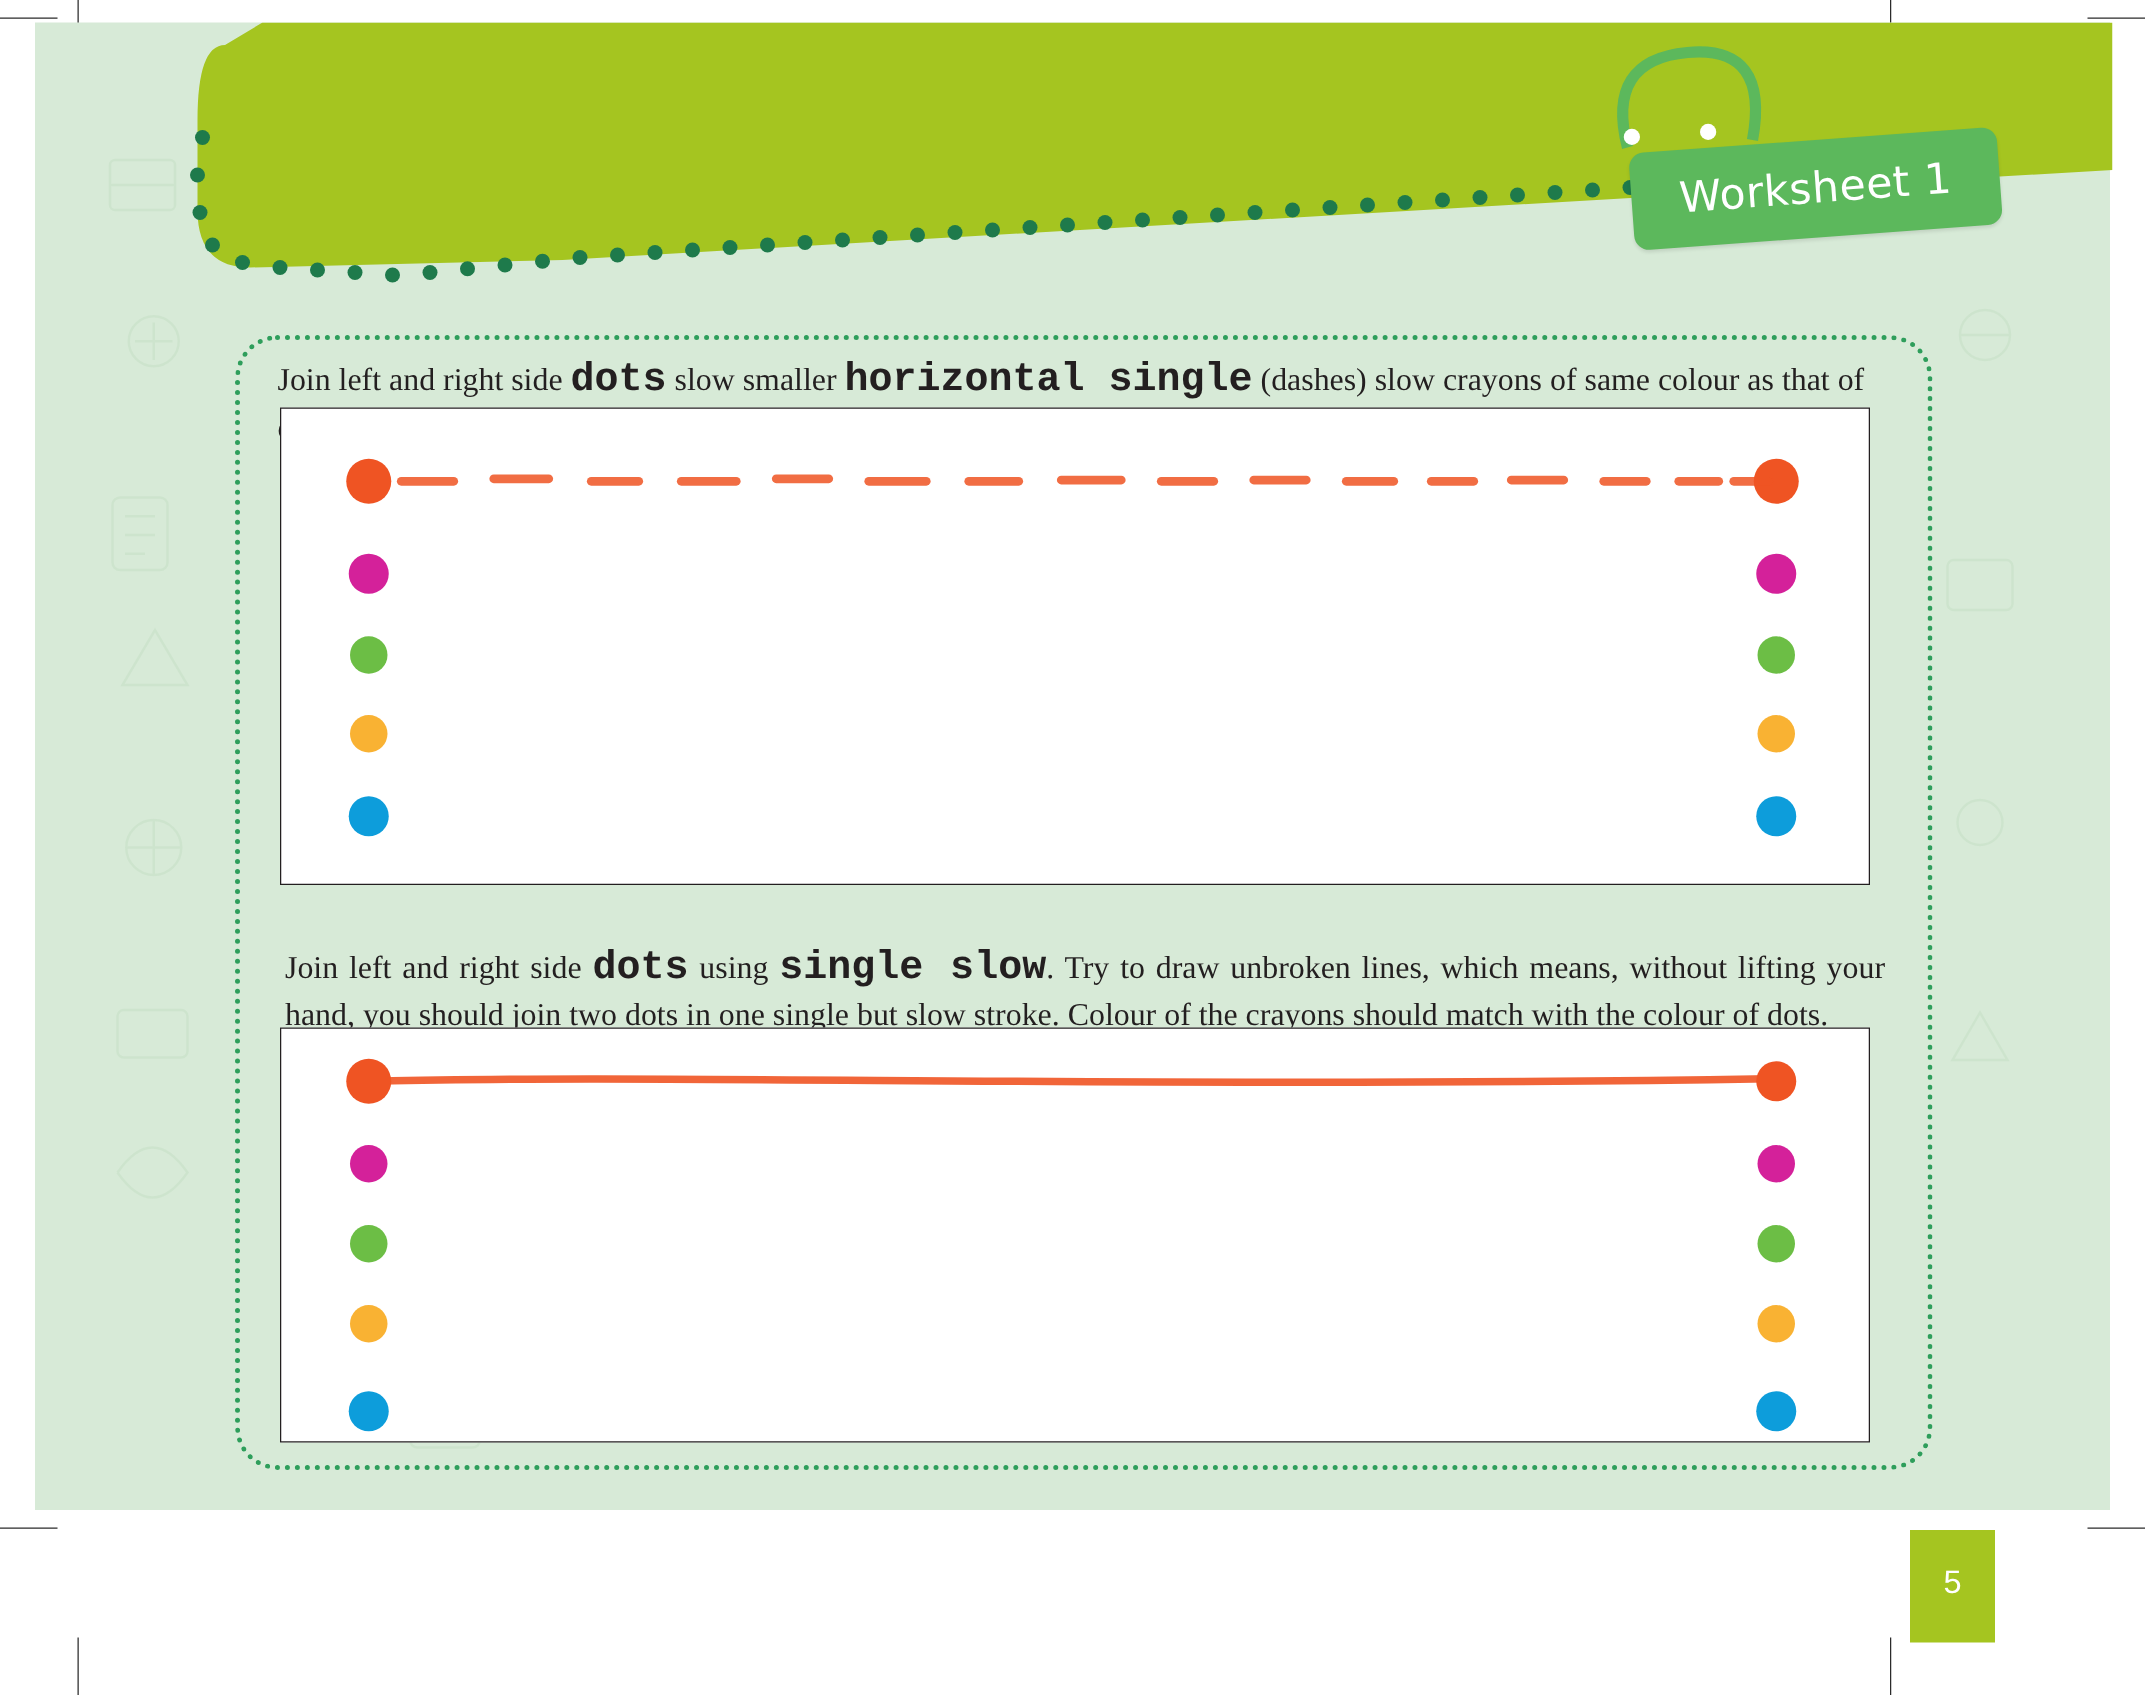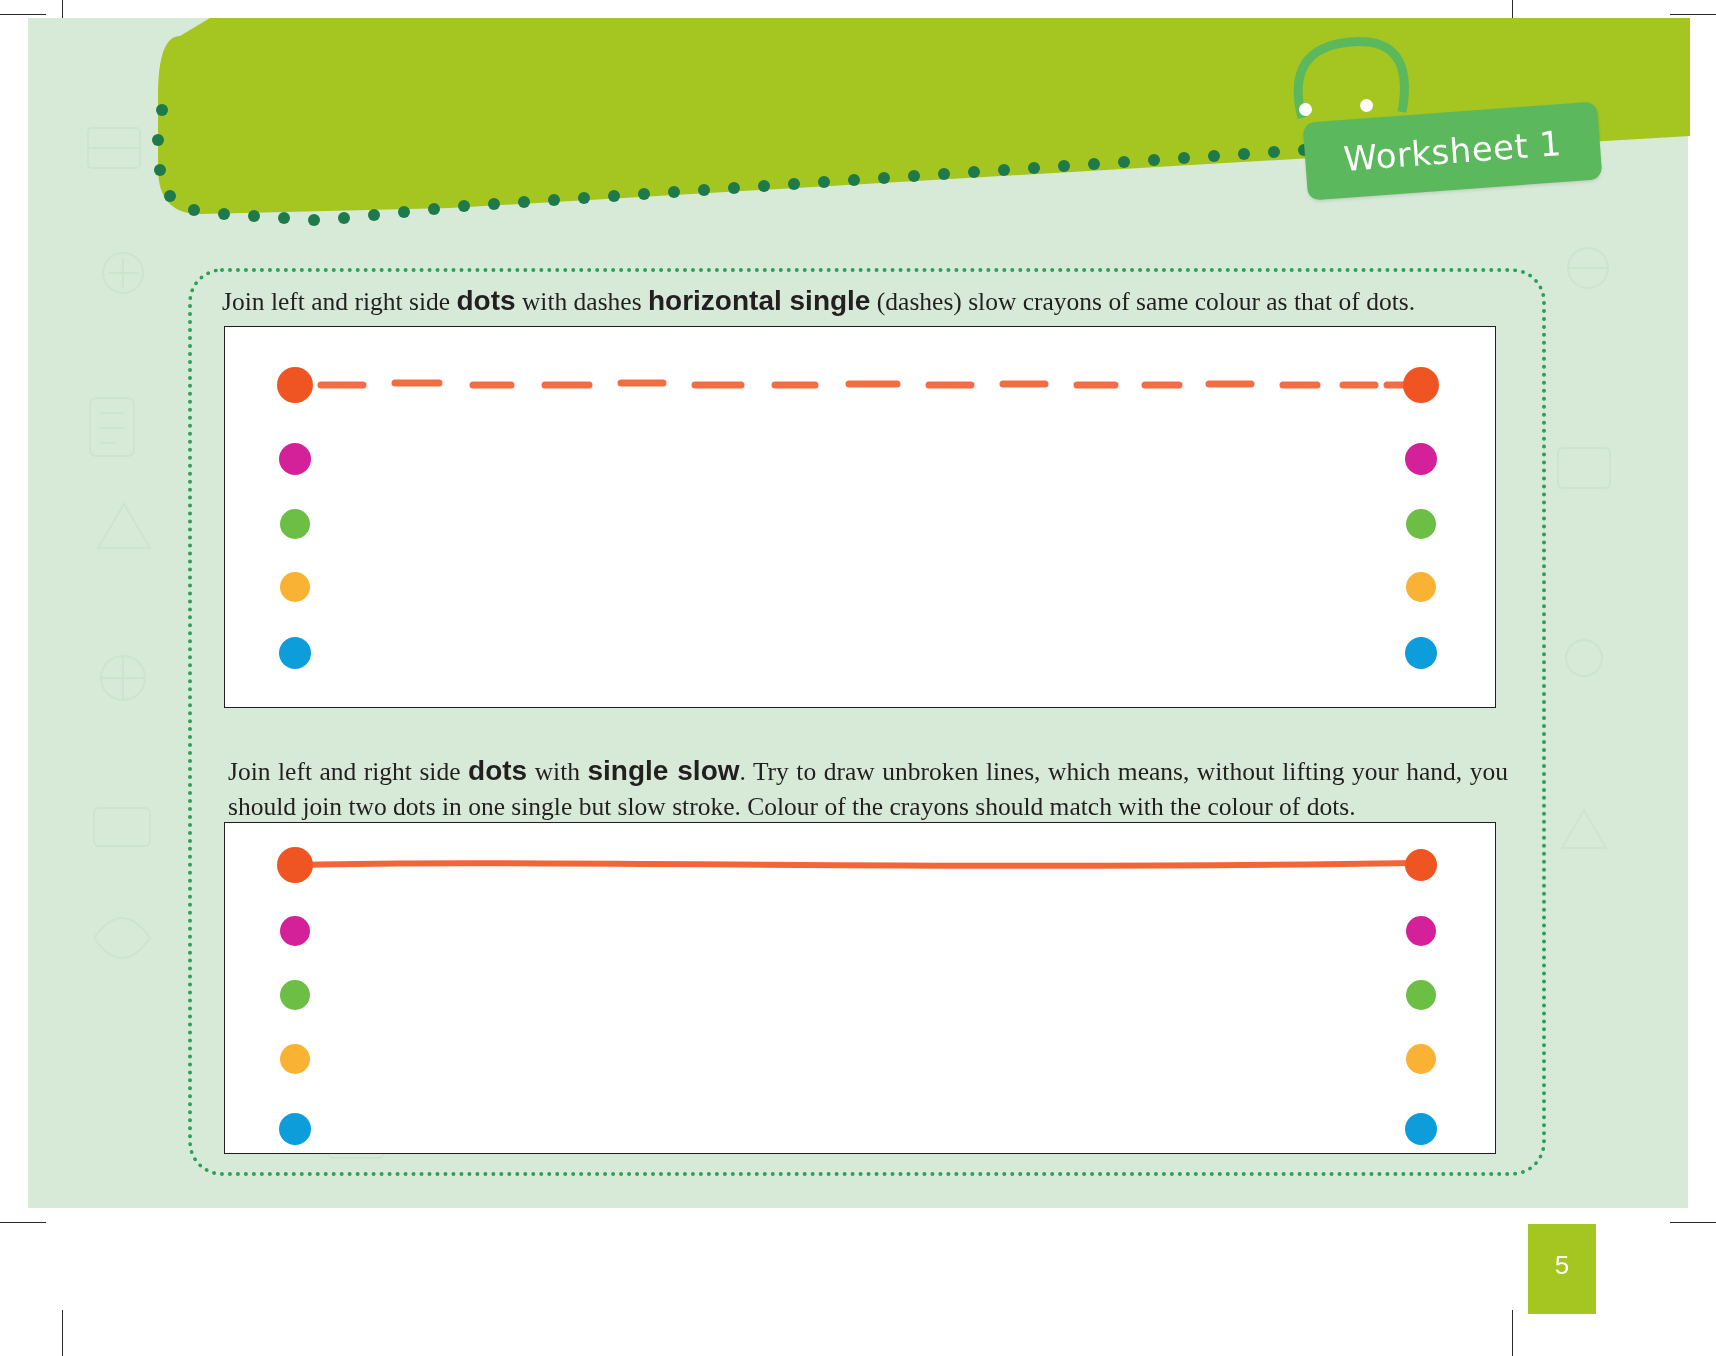--- a/index.html
+++ b/index.html
@@ -100,23 +100,23 @@
   }
 
   .instruction {
     position: absolute;
     font-family: "Liberation Serif", serif;
     font-size: 25.5px;
     color: #231f20;
     line-height: 1.35;
   }
   .instruction b {
-    font-family: Liberation Sans, sans-serif;
+    font-family: Liberation Mono, monospace;
     font-weight: bold;
-    font-size: 28px;
+    font-size: 32px;
   }
 
   .exercise-box {
     position: absolute;
     background: #ffffff;
     border: 1.6px solid #231f20;
   }
 
   
   .page-tab {
@@ -246,21 +246,21 @@
 
   <div class="tag">
     <div class="tag-label">Worksheet 1</div>
   </div>
   <div class="tag-hole" style="left:1299px; top:103px;"></div>
   <div class="tag-hole" style="left:1360px; top:99px;"></div>
 
   <div class="content-frame"></div>
 
   <div class="instruction" style="left:222px; top:282px; width:1290px;">
-    <span>Join left and right side </span><b>dots</b><span> with dashes </span><b>horizontal single</b><span> (dashes) slow crayons of same colour as that of dots.</span>
+    <span>Join left and right side </span><b>dots</b><span> slow smaller </span><b>horizontal single</b><span> (dashes) slow crayons of same colour as that of dots.</span>
   </div>
 
   <div class="exercise-box" style="left:224px; top:326px; width:1270px; height:380px;">
     <svg width="1270" height="380" viewBox="0 0 1270 380">
 
       <circle cx="70" cy="58" r="18" fill="#ef5423"></circle>
       <circle cx="1196" cy="58" r="18" fill="#ef5423"></circle>
 
       <g stroke="#ef5423" stroke-width="7" stroke-linecap="round" opacity="0.85">
         <path d="M 96 58 h 42"></path>
@@ -289,21 +289,21 @@
 
       <circle cx="70" cy="260" r="15" fill="#f9b233"></circle>
       <circle cx="1196" cy="260" r="15" fill="#f9b233"></circle>
 
       <circle cx="70" cy="326" r="16" fill="#0d9ddb"></circle>
       <circle cx="1196" cy="326" r="16" fill="#0d9ddb"></circle>
     </svg>
   </div>
 
   <div class="instruction" style="left:228px; top:752px; width:1280px; text-align:justify;">
-    <span>Join left and right side </span><b>dots</b><span> with </span><b>single slow</b><span>. Try to draw unbroken lines, which means, without lifting your hand, you should join two dots in one single but slow stroke. Colour of the crayons should match with the colour of dots.</span>
+    <span>Join left and right side </span><b>dots</b><span> using </span><b>single slow</b><span>. Try to draw unbroken lines, which means, without lifting your hand, you should join two dots in one single but slow stroke. Colour of the crayons should match with the colour of dots.</span>
   </div>
 
   <div class="exercise-box" style="left:224px; top:822px; width:1270px; height:330px;">
     <svg width="1270" height="330" viewBox="0 0 1270 330">
 
       <path d="M 78 42 C 300 36, 700 48, 1190 40" fill="none" stroke="#ef5423" stroke-width="6" stroke-linecap="round" opacity="0.9"></path>
       <circle cx="70" cy="42" r="18" fill="#ef5423"></circle>
       <circle cx="1196" cy="42" r="16" fill="#ef5423"></circle>
 
       <circle cx="70" cy="108" r="15" fill="#d4219a"></circle>

